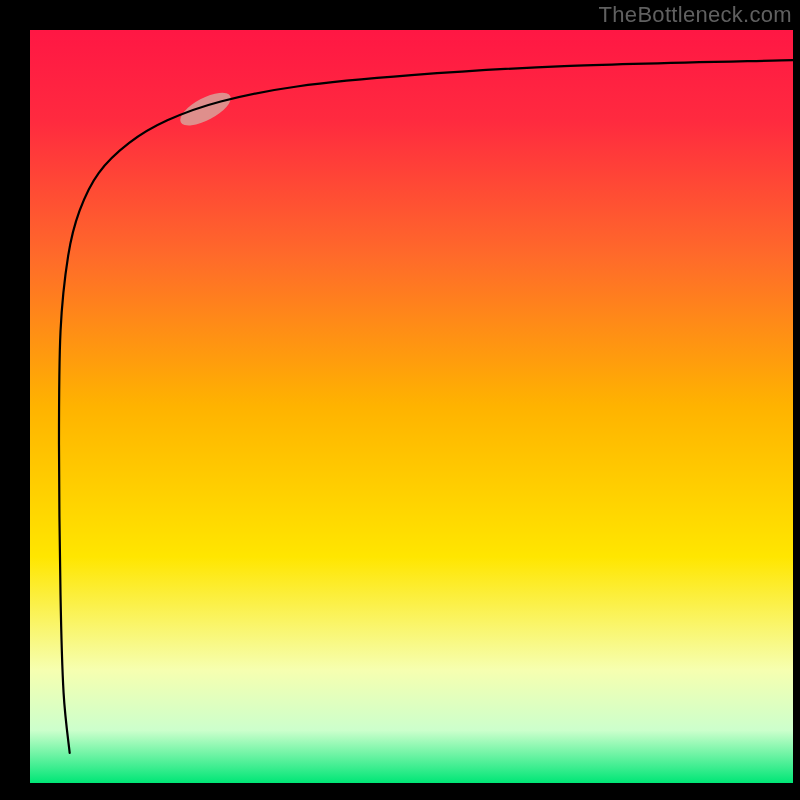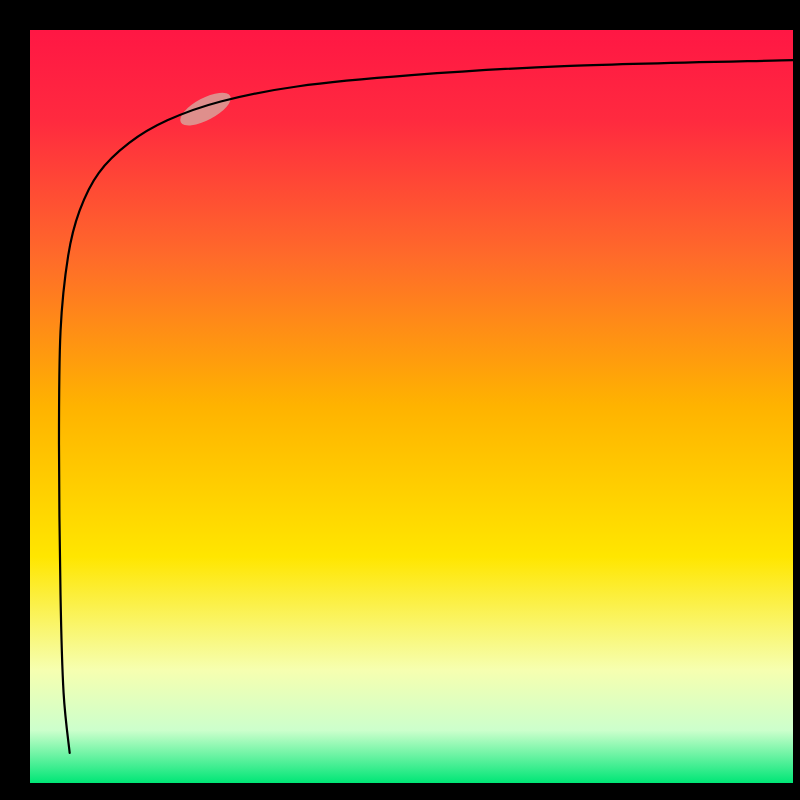--- a/index.html
+++ b/index.html
@@ -29,20 +29,21 @@
   svg.chart {
     position: absolute;
     top: 0;
     left: 0;
   }
 </style>
 </head>
 <body>
 
 <div class="chart-container">
+  <div class="watermark">TheBottleneck.com</div>
   <svg class="chart" width="800" height="800" viewBox="0 0 800 800">
     <defs>
       <linearGradient id="bgGrad" x1="0" y1="0" x2="0" y2="1">
           <stop offset="0.0%" stop-color="#ff1744"></stop>
           <stop offset="12.0%" stop-color="#ff2a3f"></stop>
           <stop offset="30.0%" stop-color="#ff6a2a"></stop>
           <stop offset="50.0%" stop-color="#ffb300"></stop>
           <stop offset="70.0%" stop-color="#ffe600"></stop>
           <stop offset="85.0%" stop-color="#f6ffb0"></stop>
           <stop offset="93.0%" stop-color="#ccffcc"></stop>

